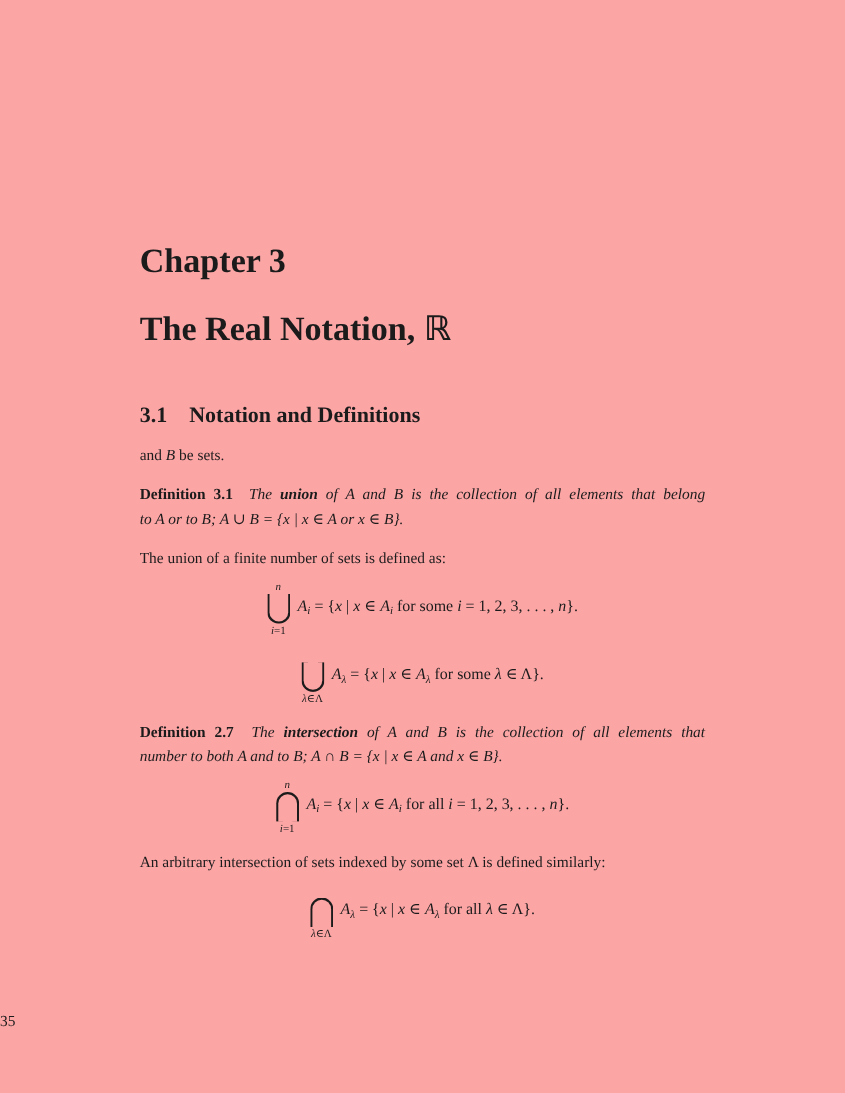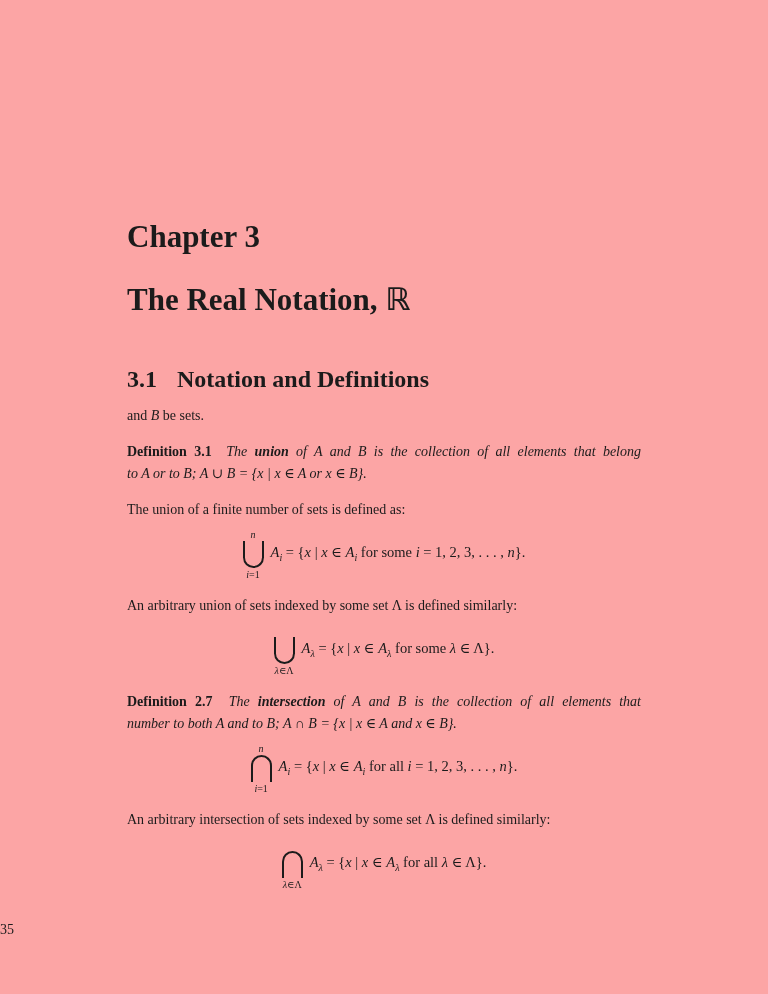--- a/index.html
+++ b/index.html
@@ -15,21 +15,21 @@
   }
   .content {
     position: absolute;
     left: 127px;
     top: 0;
     width: 514px;
     padding-top: 219px;
   }
   .chapter-number { font-size: 31px; font-weight: bold; line-height: 36px; }
   .chapter-title  { margin-top: 26px; font-size: 31px; font-weight: bold; line-height: 36px; }
-  .section-heading { margin-top: 49px; font-size: 24px; font-weight: bold; line-height: 24px; }
+  .section-heading { margin-top: 49px; font-size: 20px; font-weight: bold; line-height: 24px; }
   .section-number { display: inline-block; margin-right: 20px; }
   .body-par { margin-top: 14px; font-size: 14px; line-height: 22px; }
   .tex-line.just { text-align: justify; text-align-last: justify; }
   .run-i   { font-style: italic; }
   .run-b   { font-weight: bold; }
   .run-bi  { font-weight: bold; font-style: italic; }
   .run-bb  { font-family: "DejaVu Sans", "DejaVu Serif", serif; }
   .run-isub { font-style: italic; font-size: 10px; vertical-align: -3.5px; }
   .equation {
     display: flex;
@@ -98,23 +98,20 @@
 
     <div class="equation">
       <span class="bigop-wrap">
         <span class="bigop-sup"><span class="run-i">n</span></span>
         <span class="bigop op-union"></span>
         <span class="bigop-sub"><span class="run-i">i</span><span>=1</span></span>
       </span>
       <span class="eq-body"><span class="run-i">A</span><span class="run-isub">i</span><span> = {</span><span class="run-i">x</span><span> | </span><span class="run-i">x</span><span> ∈ </span><span class="run-i">A</span><span class="run-isub">i</span><span> for some </span><span class="run-i">i</span><span> = 1, 2, 3, . . . , </span><span class="run-i">n</span><span>}.</span></span>
     </div>
 
-    <div class="body-par">
-        <div class="tex-line"><span>An arbitrary union of sets indexed by some set Λ is defined similarly:</span></div>
-      </div>
 
     <div class="equation">
       <span class="bigop-wrap">
         <span class="bigop-sup"></span>
         <span class="bigop op-union"></span>
         <span class="bigop-sub"><span class="run-i">λ</span><span>∈Λ</span></span>
       </span>
       <span class="eq-body"><span class="run-i">A</span><span class="run-isub">λ</span><span> = {</span><span class="run-i">x</span><span> | </span><span class="run-i">x</span><span> ∈ </span><span class="run-i">A</span><span class="run-isub">λ</span><span> for some </span><span class="run-i">λ</span><span> ∈ Λ}.</span></span>
     </div>
 

